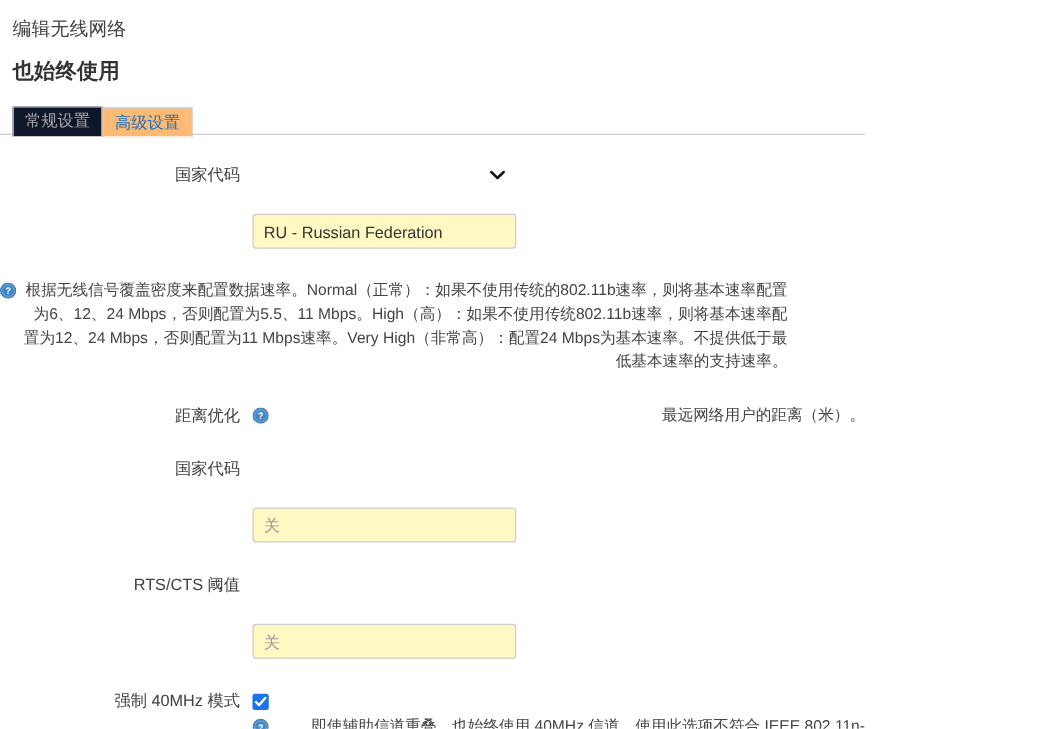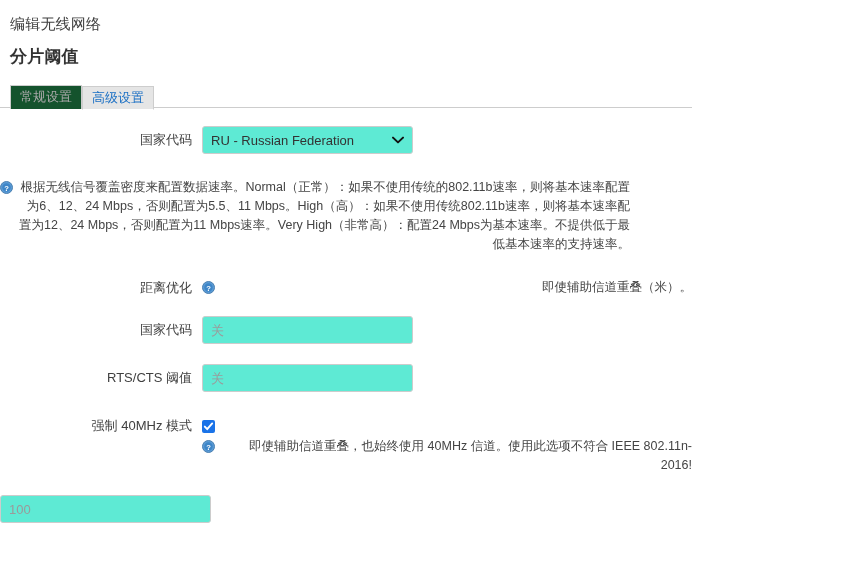--- a/index.html
+++ b/index.html
@@ -56,30 +56,30 @@
   }
   .tab {
     display: inline-block;
     position: relative;
     top: 1px;
     font-size: 13px;
     line-height: 22px;
     padding: 0 9px;
     border: 1px solid #cdcdcd;
     border-bottom: none;
-    background: #14532d;
+    background: #0f172a;
     color: #a8a8a8;
     vertical-align: bottom;
     box-sizing: border-box;
     height: 24px;
     cursor: pointer;
     user-select: none;
   }
   .tab.active {
-    background: #e5e5e5;
+    background: #fdba74;
     color: #1a6fc4;
     border-bottom: 1px solid #ffffff;
     margin-bottom: -1px;
   }
 
   
   .form {
     margin-top: 18px;
   }
   .row {
@@ -105,23 +105,24 @@
   select.ctl,
   input.ctl {
     width: 211px;
     height: 28px;
     box-sizing: border-box;
     font-family: "Liberation Sans", "DejaVu Sans", sans-serif;
     font-size: 13px;
     color: #333333;
     border: 1px solid #cccccc;
     border-radius: 3px;
-    background: #5eead4;
+    background: #fef9c3;
     padding: 0 8px;
     outline: none;
+    margin-top: 45px;
   }
   select.ctl {
     -webkit-appearance: none;
     -moz-appearance: none;
     appearance: none;
     padding-right: 24px;
     cursor: pointer;
   }
   .select-wrap {
     position: relative;
@@ -177,21 +178,21 @@
   .spacer-lg { height: 20px; }
   .spacer-md { height: 14px; }
 </style>
 </head>
 <body>
 
 <div class="page">
 
   <div class="title-wrap">
     <div class="page-title">编辑无线网络</div>
-    <div class="section-title">分片阈值</div>
+    <div class="section-title">也始终使用</div>
   </div>
 
   <div class="tabs">
     <div class="tab">常规设置</div><div class="tab active">高级设置</div>
   </div>
 
   <div class="form">
 
     <div class="row">
       <div class="label-col">国家代码</div>
@@ -233,21 +234,21 @@
       <div class="label-col">距离优化</div>
       <div class="field-col">
         <div class="help">
           <span class="q">
             <svg width="13" height="13" viewBox="0 0 13 13">
               <circle cx="6.5" cy="6.5" r="6" fill="#5b9bd5" stroke="#4a7fb0" stroke-width="1"></circle>
               <circle cx="6.5" cy="6.5" r="4.2" fill="#3e86c8"></circle>
               <text x="6.5" y="9.6" font-size="7.6" font-family="Liberation Sans, sans-serif" fill="#ffffff" text-anchor="middle" font-weight="bold">?</text>
             </svg>
           </span>
-          <span class="txt">即使辅助信道重叠（米）。</span>
+          <span class="txt">最远网络用户的距离（米）。</span>
         </div>
       </div>
     </div>
 
     <div class="spacer-md"></div>
 
     <div class="row">
       <div class="label-col">国家代码</div>
       <div class="field-col">
         <input class="ctl" type="text" placeholder="关" style="">

